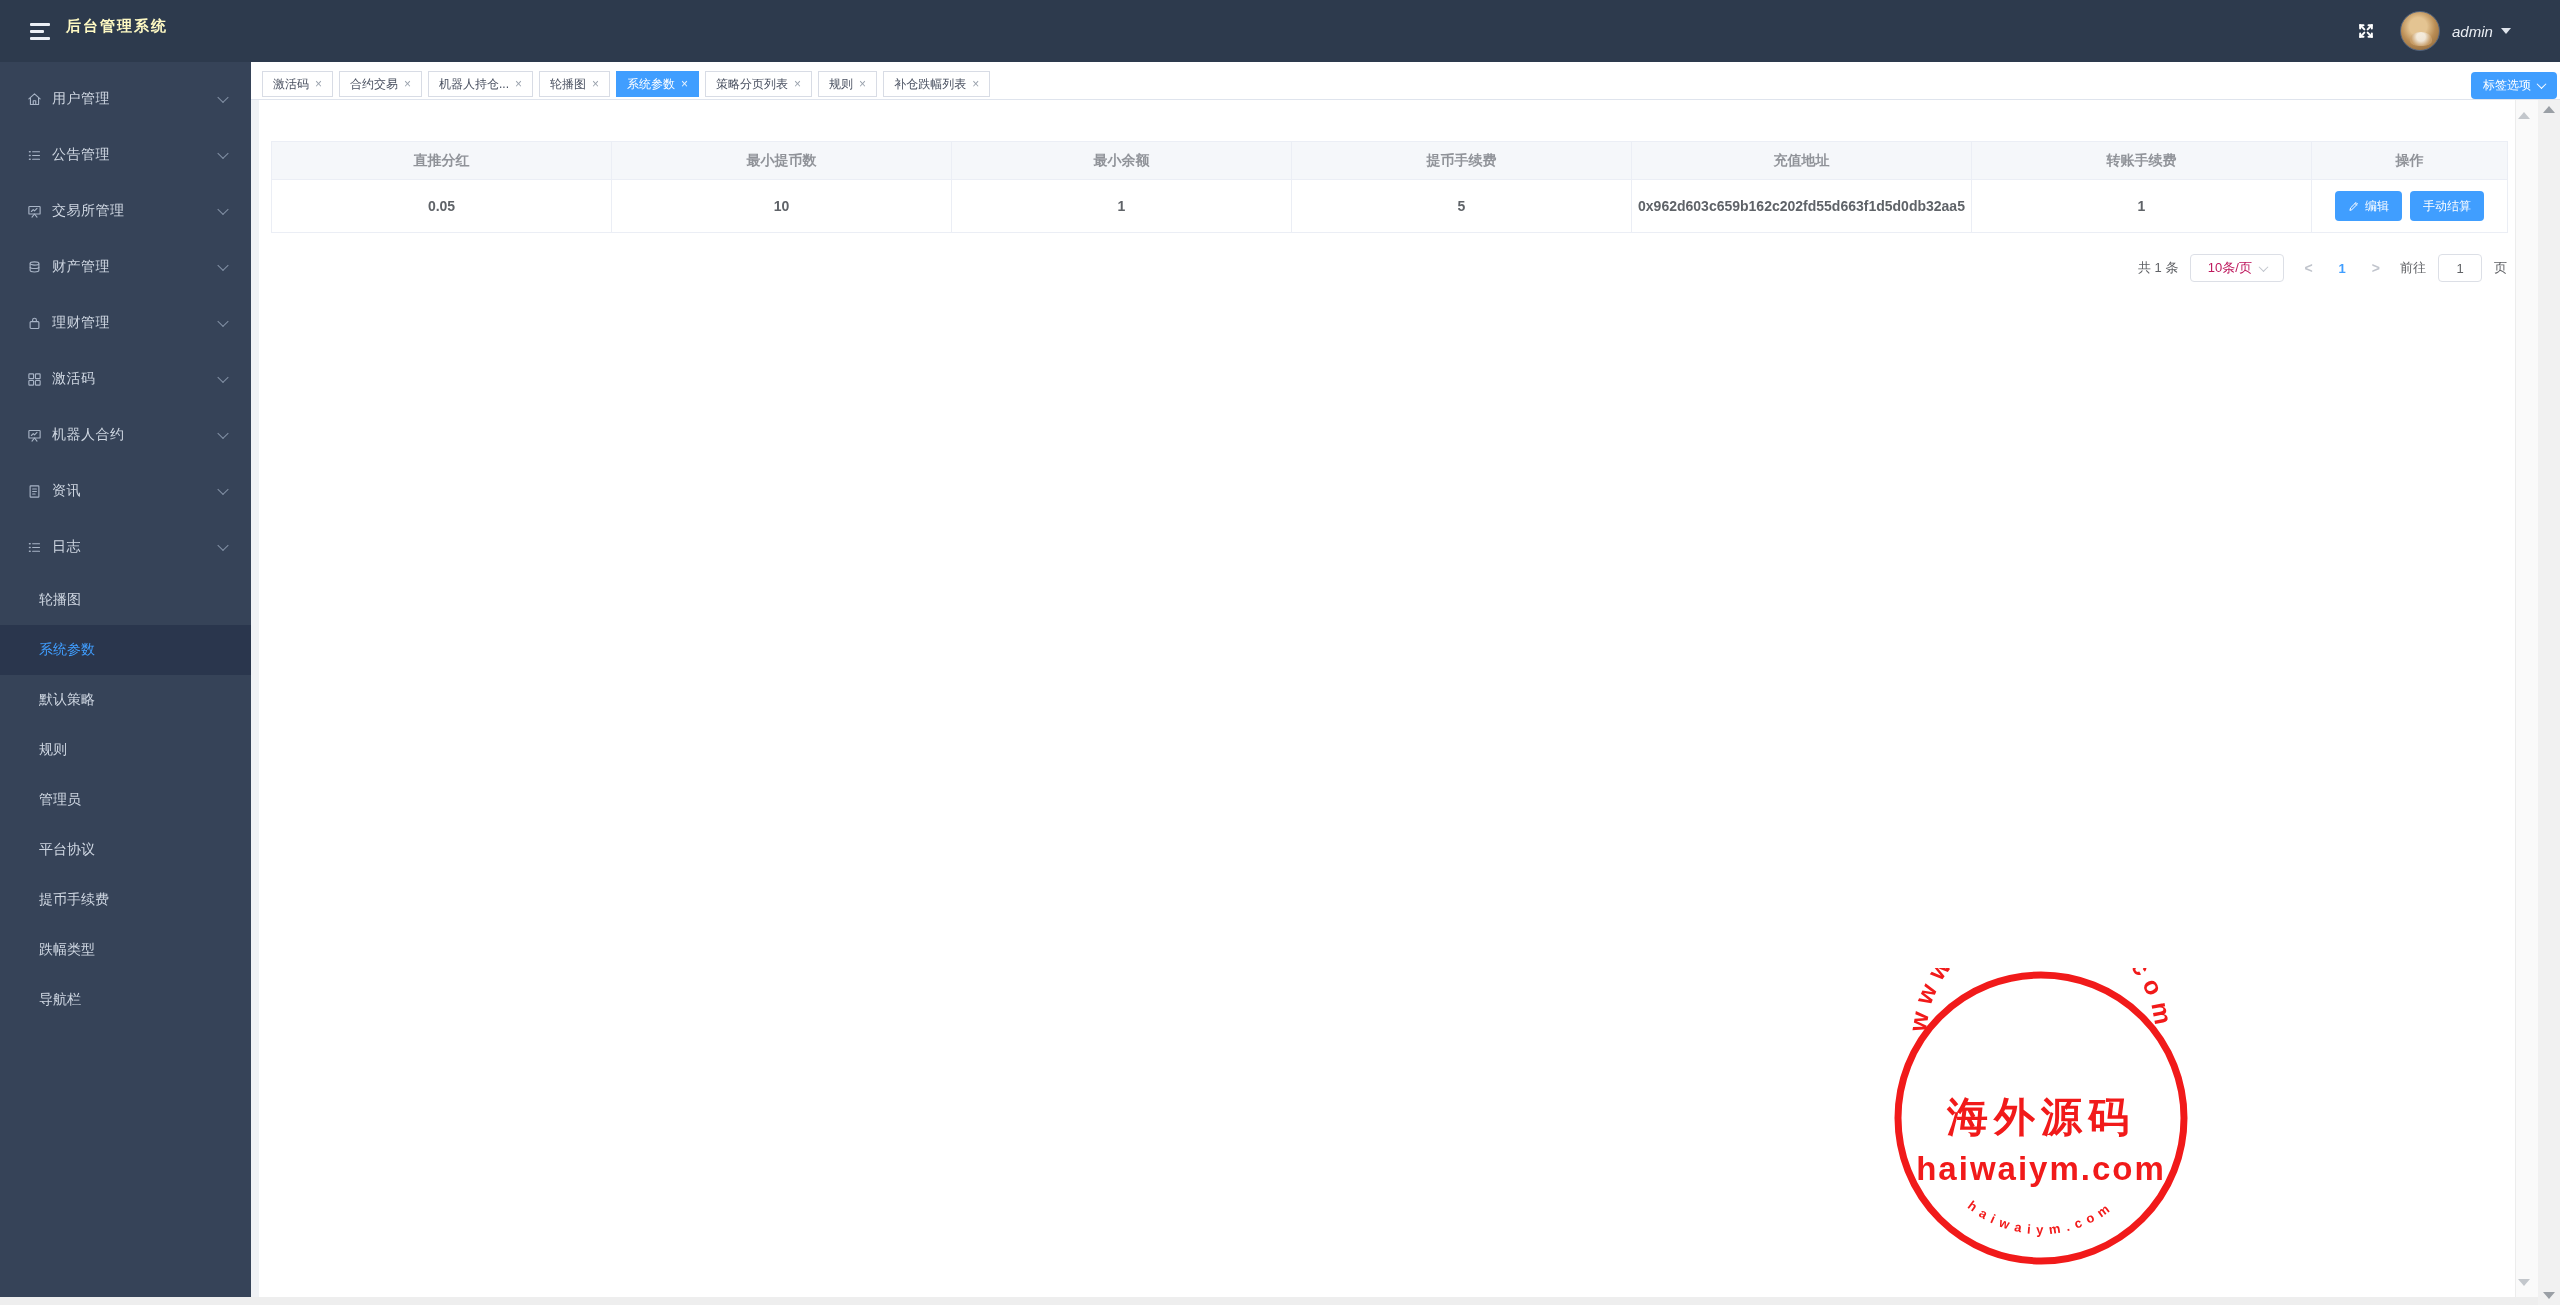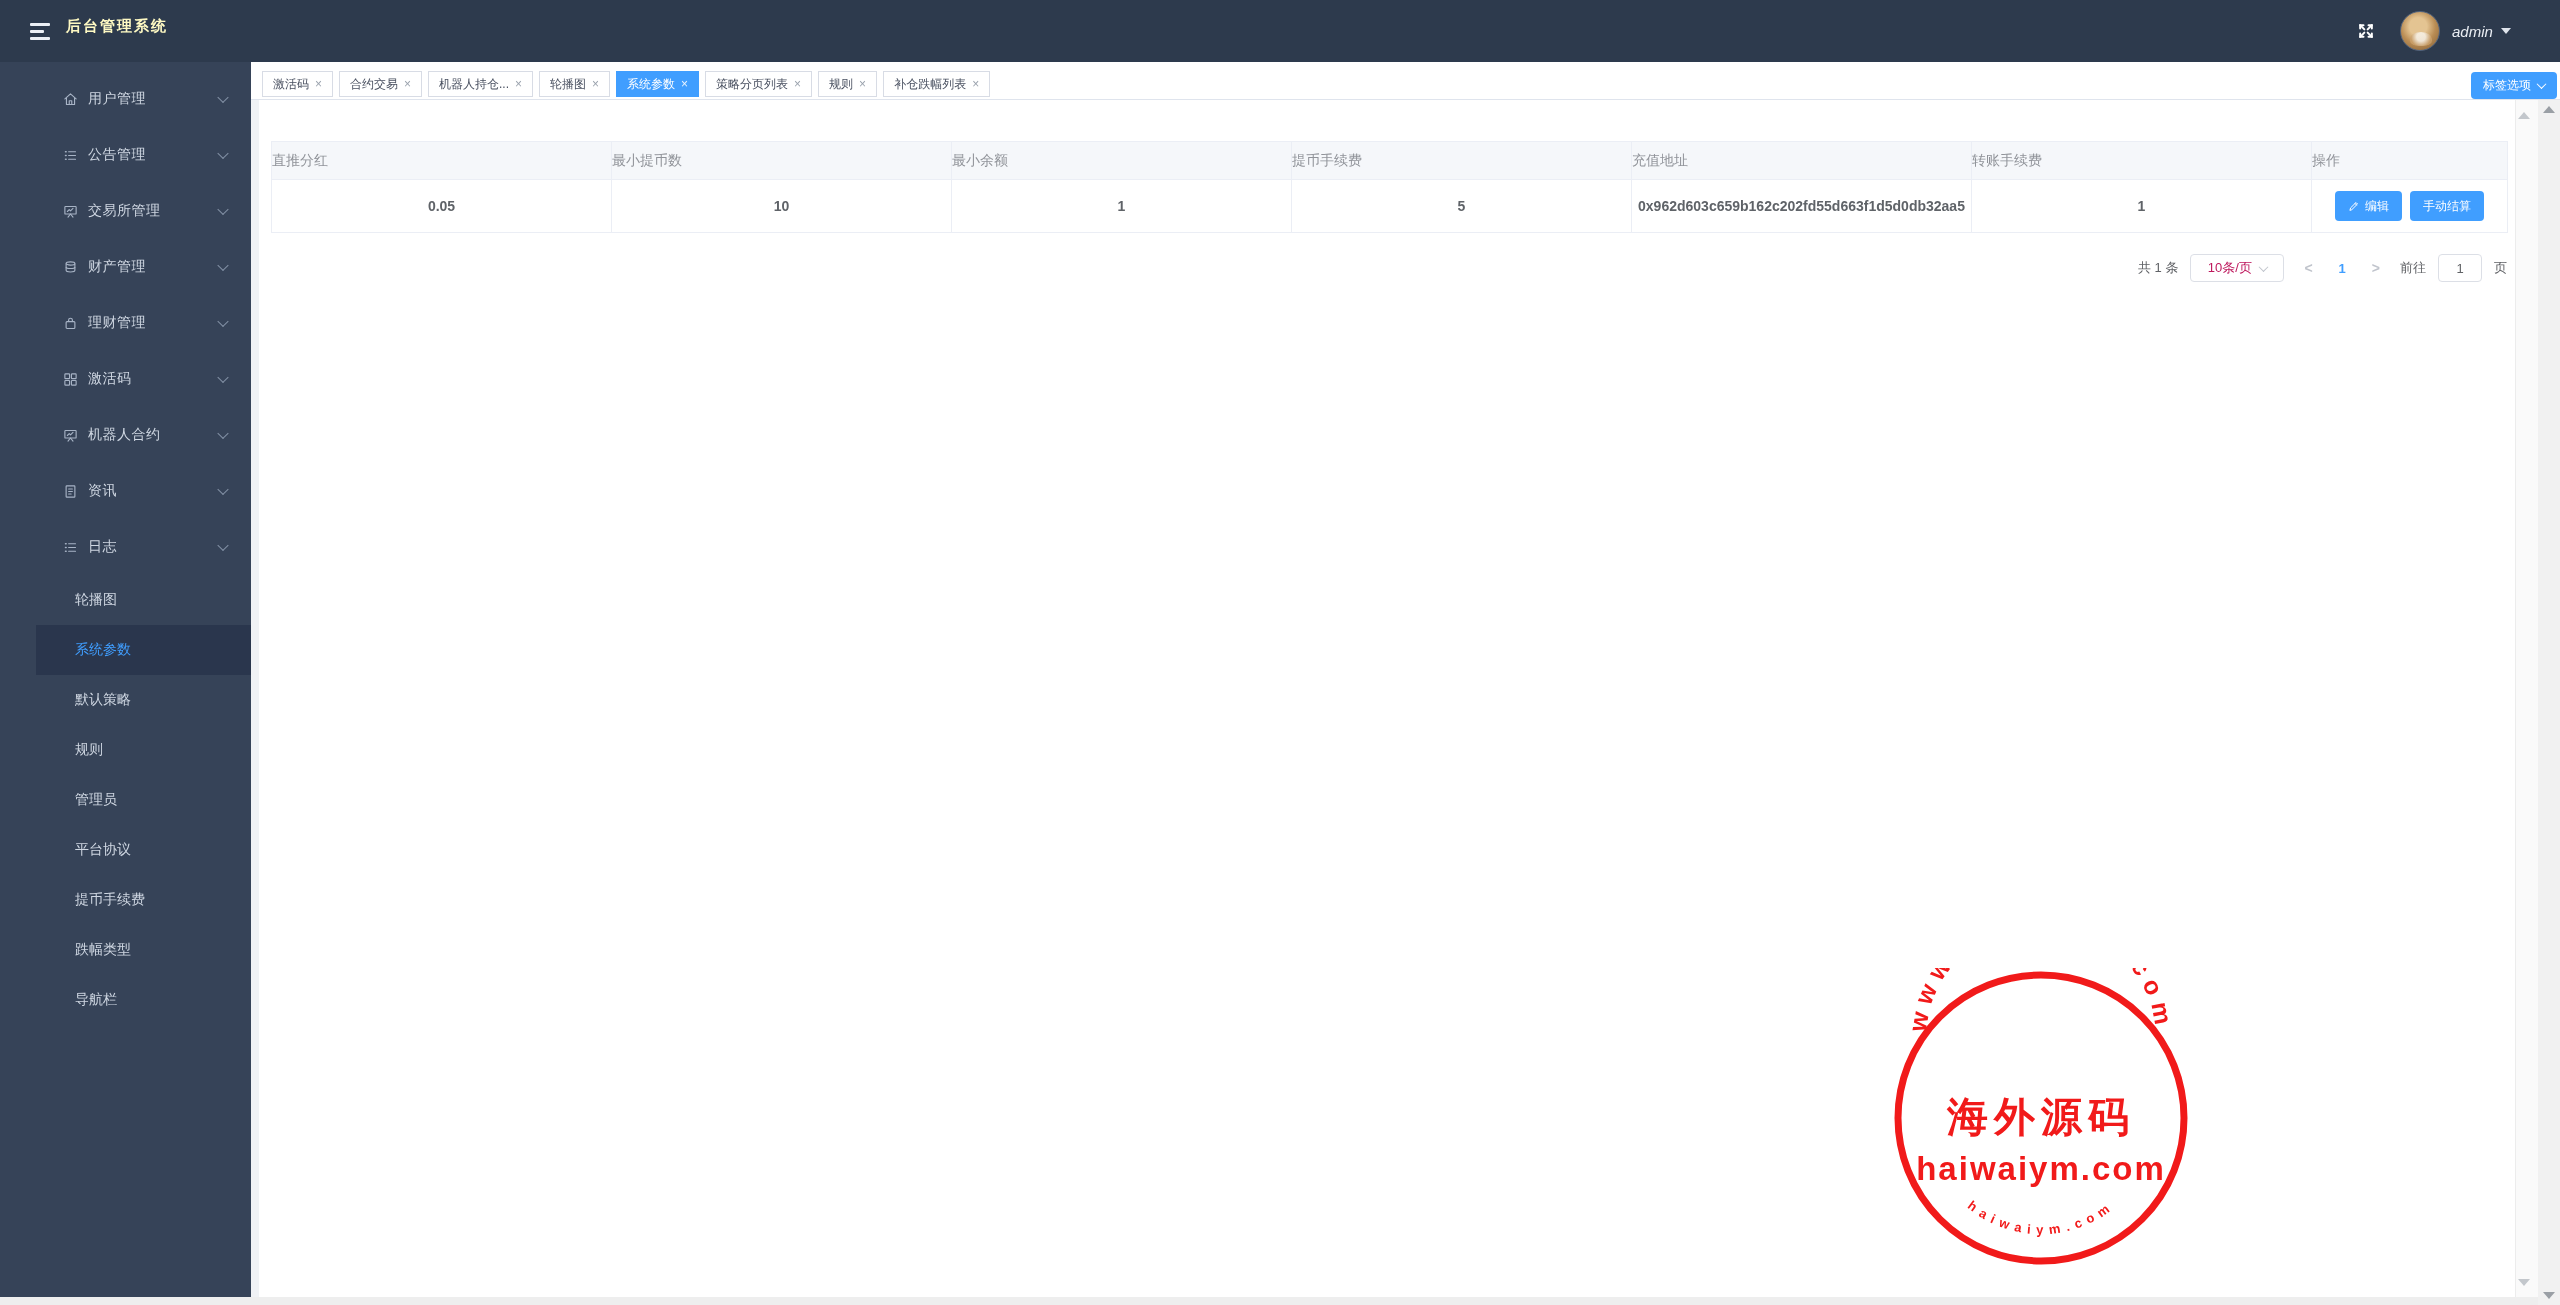--- a/index.html
+++ b/index.html
@@ -17,21 +17,21 @@
   .avatar { left:2400px; top:11px; width:40px; height:40px; border-radius:50%;
             background:radial-gradient(circle at 45% 38%, #e4c492 0 28%, #b98c54 55%, #7c5a33 100%);
             border:1px solid #55657d; overflow:hidden; }
   .avatar::after { content:""; position:absolute; left:9px; top:20px; width:22px; height:14px; border-radius:50% 50% 40% 40%;
             background:radial-gradient(circle at 50% 35%, #f7f2e8 0 30%, #caa06a 70%); opacity:.85; }
   .admin-wrap { left:2452px; top:0; height:62px; display:flex; align-items:center; gap:8px; cursor:pointer;font-style:italic; }
   .admin-name { color:#eaeef4; font-size:15px; }
   .caret-down { width:0; height:0; border-left:5px solid transparent; border-right:5px solid transparent; border-top:6px solid #dfe4ec; }
 
   
-  .sidebar { left:0; top:62px; width:251px; height:1235px; background:#364358; z-index:20; padding-top:9px;padding-left:36px; }
+  .sidebar { left:0; top:62px; width:251px; height:1235px; background:#364358; z-index:20; padding-top:9px; }
   .m-item { position:relative; height:56px; display:flex; align-items:center; padding-left:27px; cursor:pointer; color:#cfd7e2; }
   .m-item .mi { width:15px; height:15px; color:#a8b4c6; flex:none; }
   .m-item .ml { margin-left:10px; font-size:14px; letter-spacing:.5px; }
   .chev { position:absolute; right:24px; top:50%; width:8px; height:8px; border-right:1.6px solid #8费291a5; border-right:1.6px solid #8291a5; border-bottom:1.6px solid #8291a5; }
   .chev.down { transform:translateY(-70%) rotate(45deg); }
   .chev.up   { transform:translateY(-30%) rotate(-135deg); }
   .s-item { height:50px; display:flex; align-items:center; padding-left:39px; font-size:14px; color:#cfd7e2; cursor:pointer; }
   .s-item.active { background:#2a364d; color:#409eff; }
 
   
@@ -46,21 +46,21 @@
          border:none; border-radius:4px; display:inline-flex; align-items:center; gap:7px; cursor:pointer; }
   .tagopt-btn .wchev { width:7px; height:7px; border-right:1.6px solid #fff; border-bottom:1.6px solid #fff; transform:rotate(45deg) translate(-1px,-1px); }
 
   
   .main-bg { left:259px; top:100px; width:2256px; height:1197px; background:#ffffff; }
   .gap-left { left:251px; top:100px; width:8px; height:1197px; background:#f0f2f5; }
   .right-zone { left:2515px; top:100px; width:23px; height:1197px; background:#fafafa; border-left:1px solid #ececec; }
 
   
   .ptable { left:271px; top:141px; width:2236px; border-collapse:collapse; table-layout:fixed; font-size:14px; }
-  .ptable th { height:38px; background:#f5f7fa; color:#909399; font-weight:400; border:1px solid #ebeef5; text-align:left; }
+  .ptable th { height:38px; background:#f5f7fa; color:#909399; font-weight:700; border:1px solid #ebeef5; text-align:center; }
   .ptable td { height:53px; background:#fff; color:#5f6368; font-weight:bold; border:1px solid #ebeef5; text-align:center; }
   .act-cell { display:flex; justify-content:center; align-items:center; gap:8px; }
   .btn-blue { height:30px; padding:0 13px; background:#409eff; border:none; border-radius:4px; color:#fff; font-size:12px;
               display:inline-flex; align-items:center; gap:5px; cursor:pointer; }
   .btn-blue svg { width:12px; height:12px; }
 
   
   .pager { left:271px; top:254px; width:2236px; height:28px; display:flex; justify-content:flex-end; align-items:center; gap:12px;
            color:#606266; font-size:13px; }
   .psel { width:94px; height:28px; border:1px solid #dcdfe6; border-radius:4px; display:inline-flex; align-items:center;

